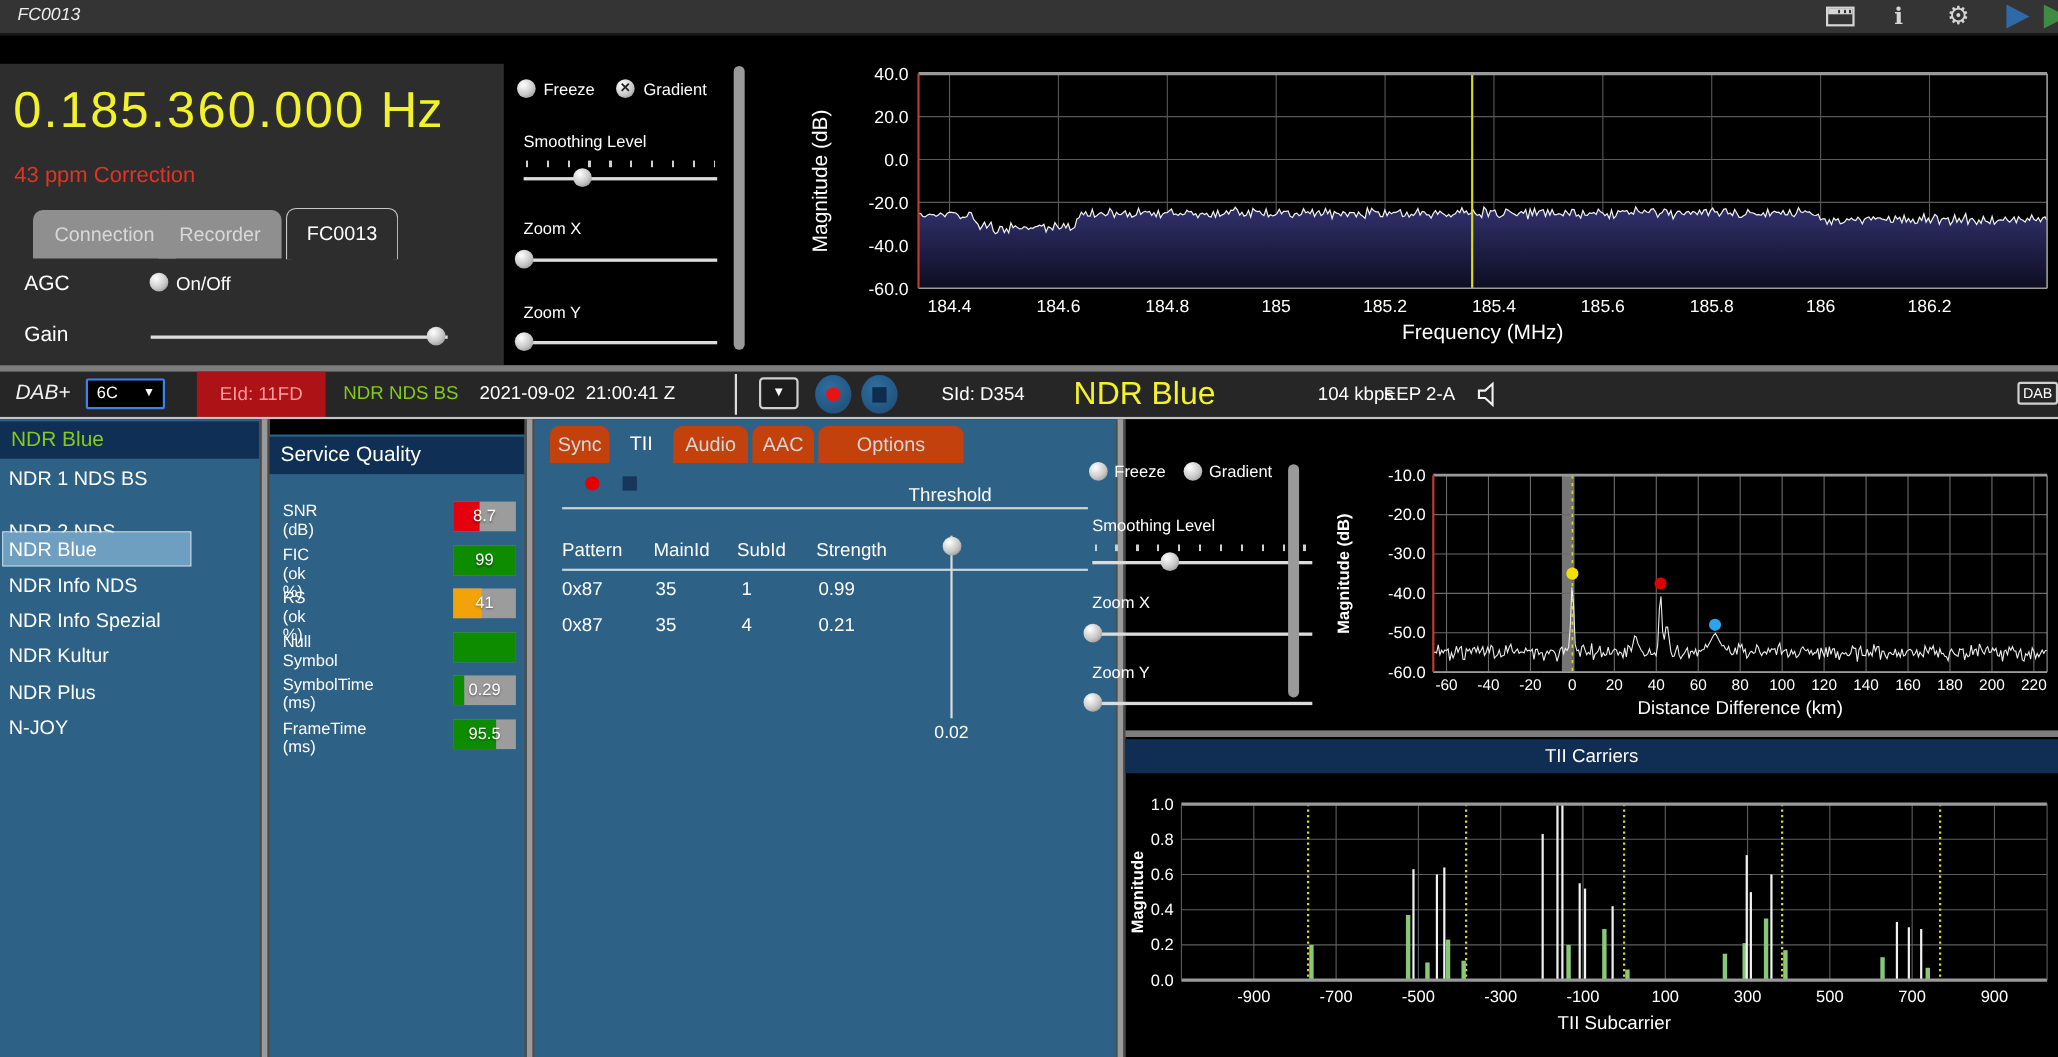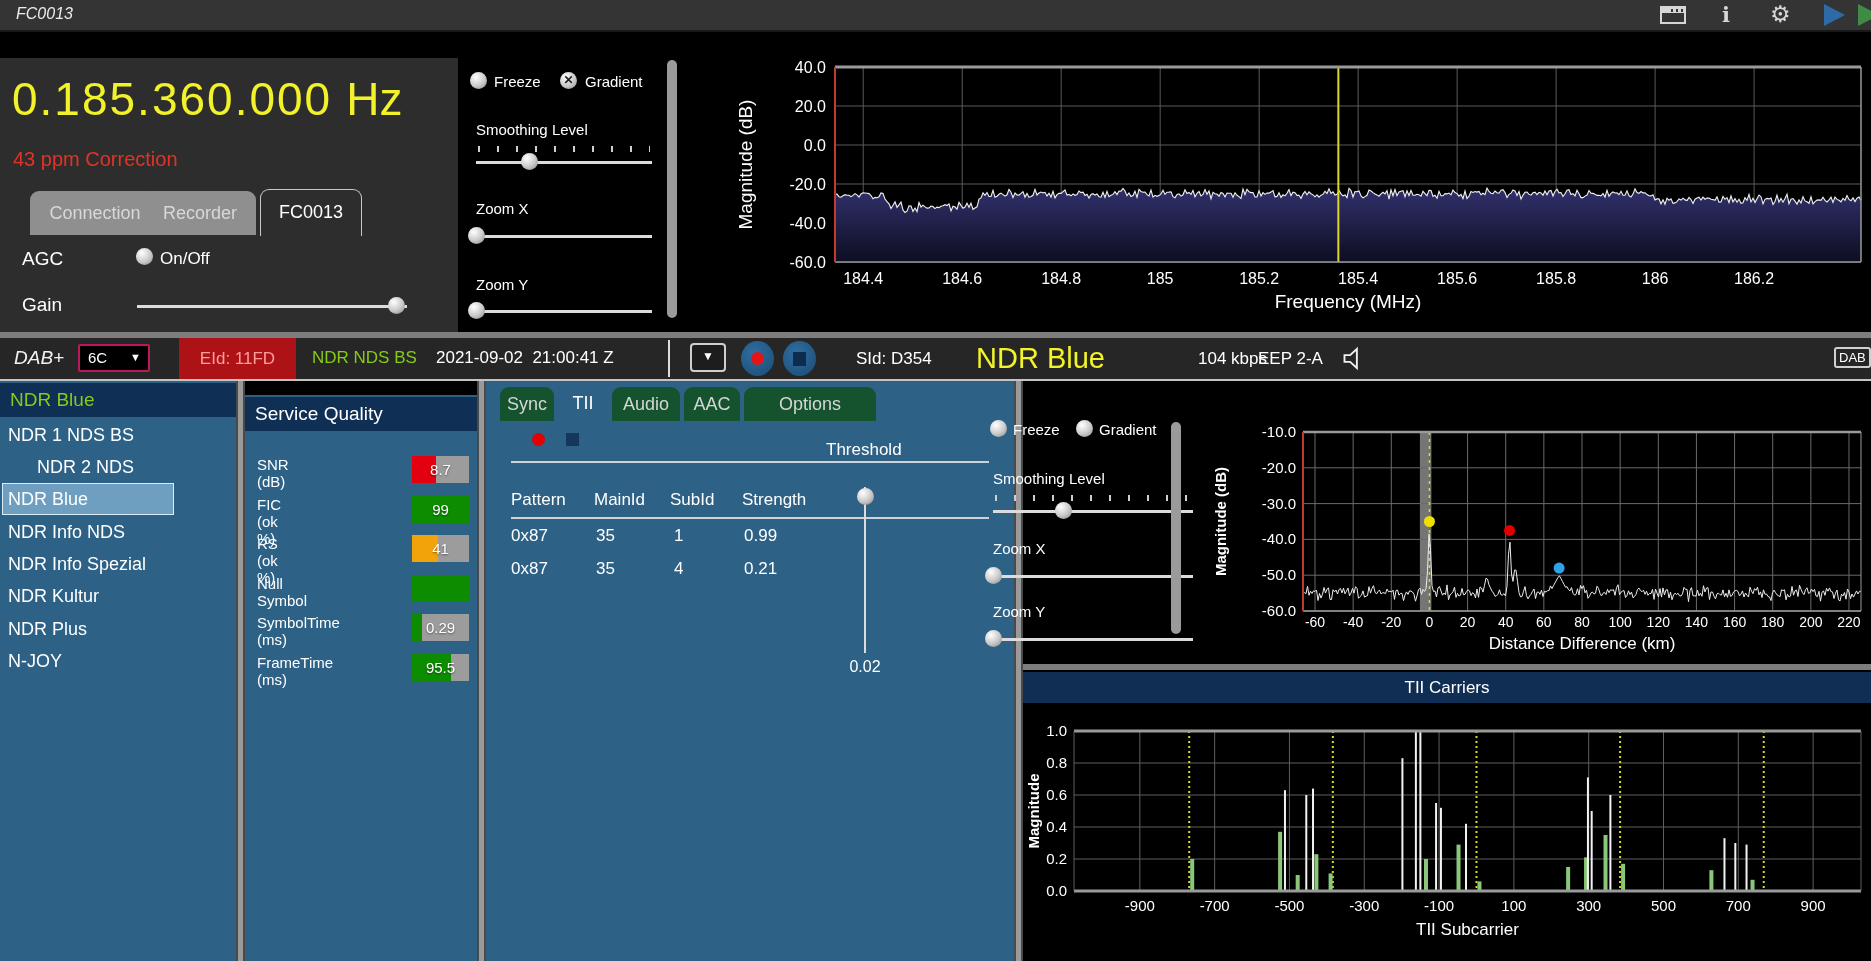--- a/index.html
+++ b/index.html
@@ -39,21 +39,21 @@
   .ticks{background:repeating-linear-gradient(90deg,#cfcfcf 0 2px,transparent 2px 19px);height:6px;}
   .vscroll{width:10px;border-radius:5px;background:#9a9a9a;}
   .vslider{width:16px;}
   .vslider .track{position:absolute;left:7px;top:0;bottom:0;width:2px;background:#dcdcdc;}
   .vslider .knob{margin-left:0;left:0;}
   
   .hsplit{background:#7d7d7d;}
   .statusbar{left:0;top:338px;width:100%;height:41px;background:#262626;}
   .bottom-line{left:0;top:379px;width:100%;height:2px;background:#c4c4c4;}
   .mode{font-style:italic;font-size:19px;color:#f2f2f2;}
-  .chan-dd{width:72px;height:28px;background:#000;border:2px solid #be185d;border-radius:2px;box-sizing:border-box;}
+  .chan-dd{width:72px;height:28px;background:#000;border:2px solid #3b82f6;border-radius:2px;box-sizing:border-box;}
   .chan-dd .val{position:absolute;left:8px;top:3px;font-size:15px;}
   .dd-arrow{position:absolute;right:7px;top:5px;font-size:11px;color:#fff;}
   .eid{width:117px;height:41px;line-height:41px;text-align:center;background:#ad1216;color:#ff9d9d;font-size:17px;}
   .yellow{color:#84cc16;}
   .pre{white-space:pre;}
   .vsep{width:2px;background:#dddddd;}
   .mini-dd{width:36px;height:29px;background:#1d1d1d;border:2px solid #cfcfcf;border-radius:4px;box-sizing:border-box;}
   .mini-dd .dd-arrow{right:10px;top:4px;font-size:12px;}
   .round-btn{width:33px;height:35px;border-radius:50%;background:radial-gradient(circle at 40% 35%,#2f6ea0,#1c4a72);}
   .rec-dot{position:absolute;left:10px;top:11px;width:13px;height:13px;border-radius:50%;background:#e81414;}
@@ -64,21 +64,21 @@
   .steel{background:#2d6186;}
   .panel-header{height:34px;line-height:34px;background:#0f2f55;padding-left:10px;font-size:19px;box-sizing:border-box;}
   .vsplit{top:381px;height:580px;width:9px;background:#9a9a9a;border-left:2px solid #4a4a4a;border-right:2px solid #4a4a4a;box-sizing:border-box;}
   .svc-item{left:8px;height:30px;line-height:30px;font-size:18px;width:215px;}
   .svc-item.selected{left:3px;padding-left:5px;width:165px;background:#6f9fc0;outline:1px solid #d9ecf8;}
   .q-label{left:12px;font-size:15px;}
   .q-bar{left:167px;width:57px;height:27px;background:#9c9c9c;}
   .q-fill{position:absolute;left:0;top:0;bottom:0;}
   .q-val{position:absolute;left:0;width:100%;text-align:center;line-height:27px;font-size:15px;color:#fff;
          text-shadow:0 1px 2px rgba(0,0,0,0.45);}
-  .dtab{top:6px;height:34px;line-height:34px;border-radius:9px 9px 0 0;background:#14532d;color:#d6d6d6;font-size:18px;}
+  .dtab{top:6px;height:34px;line-height:34px;border-radius:9px 9px 0 0;background:#c2410c;color:#d6d6d6;font-size:18px;}
   .dtab.active{background:#2d6186;color:#fff;top:4px;height:38px;line-height:36px;}
   .legend-dot{width:13px;height:13px;border-radius:50%;background:#e20000;}
   .legend-sq{width:13px;height:13px;background:#16365c;}
   .thin-line{height:2px;background:#ccd3d9;}
   .tcell{font-size:17px;color:#fff;}
   .chart{background:transparent;}
   svg text{font-family:"Liberation Sans",sans-serif;}
 </style>
 </head>
 <body>
@@ -216,21 +216,21 @@
     <svg class="abs" style="left:1340px;top:7px;" width="27" height="27" viewBox="0 0 24 24">
       <path d="M4 9 L9 9 L15 3.5 L15 20.5 L9 15 L4 15 Z" fill="none" stroke="#f0f0f0" stroke-width="1.7"></path>
     </svg>
     <span class="abs badge" style="left:1834px;top:9px;">DAB</span>
   </div>
   <div class="abs bottom-line"></div>
 
   <div class="abs steel" style="left:0;top:381px;width:236px;bottom:0;">
     <div class="abs panel-header yellow" style="left:0;top:2px;width:100%;">NDR Blue</div>
     <div class="abs svc-item" style="top:39px;">NDR 1 NDS BS</div>
-    <div class="abs svc-item" style="top:71px;margin-left:29px;">NDR 2 NDS</div>
+    <div class="abs svc-item" style="top:87px;">NDR 2 NDS</div>
     <div class="abs svc-item selected" style="top:103px;">NDR Blue</div>
     <div class="abs svc-item" style="top:136px;">NDR Info NDS</div>
     <div class="abs svc-item" style="top:168px;">NDR Info Spezial</div>
     <div class="abs svc-item" style="top:200px;">NDR Kultur</div>
     <div class="abs svc-item" style="top:233px;">NDR Plus</div>
     <div class="abs svc-item" style="top:265px;">N-JOY</div>
   </div>
   <div class="abs vsplit" style="left:236px;"></div>
 
   <div class="abs steel" style="left:245px;top:381px;width:232px;bottom:0;margin-top:14px;">

